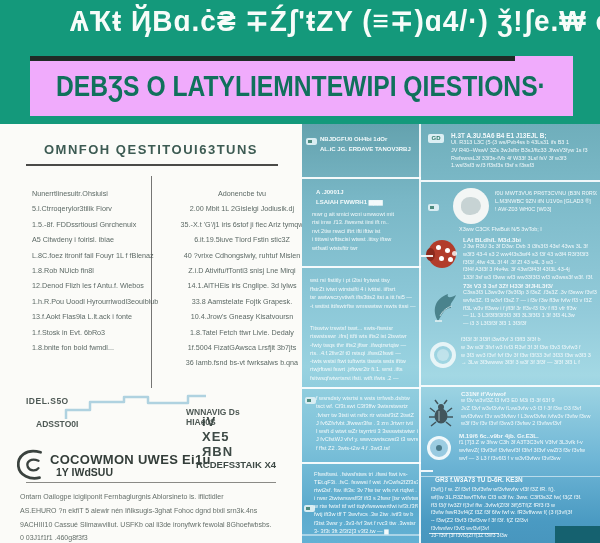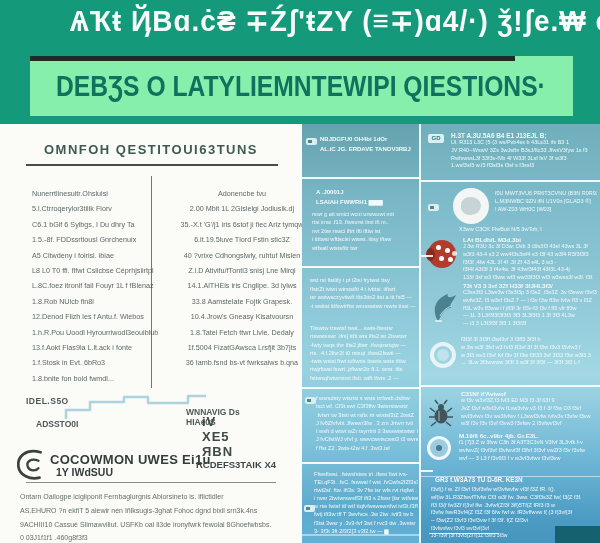--- a/index.html
+++ b/index.html
@@ -2,21 +2,21 @@
 <html><head>
 <meta charset="utf-8">
 <style>
   html,body{margin:0;padding:0;background:#e8e8e8;}
   .page{position:relative;width:600px;height:543px;background:#14997B;overflow:hidden;
         font-family:"Liberation Sans",sans-serif;}
   
   .hdr-glyphs{position:absolute;left:70px;top:3px;width:525px;font-size:28px;font-weight:700;
         color:#F7FCF9;letter-spacing:1px;white-space:nowrap;transform:scaleY(1.08);transform-origin:0 0;}
   
-  .title-band{position:absolute;left:30px;top:56px;width:543px;height:60px;background:#86efac;}
+  .title-band{position:absolute;left:30px;top:56px;width:543px;height:60px;background:#f0abfc;}
   .title-topbar{position:absolute;left:0;top:0;width:485px;height:5px;background:#1F2B26;}
   .title-text{position:absolute;left:26px;top:14px;font-size:29px;font-weight:700;color:#10715C;
         white-space:nowrap;transform:scaleX(.85);transform-origin:0 0;letter-spacing:0;}
   
   .left-panel{position:absolute;left:0;top:124px;width:302px;height:419px;background:#FBFBF8;}
   .mid-col{position:absolute;left:302px;top:124px;width:119px;height:419px;color:#F4FAFB;
         background:linear-gradient(180deg,#64A2AE 0%,#79B7C6 18%,#8AC6D6 40%,#98D2E0 58%,#7EC2DA 76%,#5BAACD 92%,#63B1D4 100%);}
   .right-col{position:absolute;left:421px;top:124px;width:179px;height:419px;color:#F2F9FB;
         background:linear-gradient(180deg,#6FAEBB 0%,#7FBCCB 20%,#93CBDA 45%,#A3D8E4 60%,#6FB6D6 80%,#4A9AC2 95%,#4896BE 100%);}
   .vdivider{position:absolute;left:419px;top:124px;width:2px;height:419px;background:rgba(255,255,255,.88);}
@@ -109,24 +109,22 @@
     <div class="title-text">DEBƷS O LATYLIEMNTEWIPI QIESTIONS·</div>
   </div>
 
   <div class="left-panel">
     <div class="lp-heading">OMNFOH QESTITOUI63TUNS</div>
     <div class="lp-hr1"></div>
 
     <ul class="lp-col lp-col1">
         <li class="lp-item">Nunerrtlinesuitr.Ohsiuisi</li>
         <li class="lp-item">5.l.Ctrroqerylor3tilik Fiorv</li>
-        <li class="lp-item">C6.1 bGif 6 Sylbgs, I Du dhry Ta</li>
         <li class="lp-item">1.5.-8f. FDDssrtiousl Gnrchenuix</li>
         <li class="lp-item">A5 Citwdeny i foirisl. ibiae</li>
-        <li class="lp-item">L8 L0 T0 ffl. fifwt Cslicbse Céprhjsiirtpl</li>
         <li class="lp-item">L.8C.foez itronif fail Fouyr 1L f fBlenaz</li>
         <li class="lp-item">1.8.Rob NUicb fin8l</li>
         <li class="lp-item">12.Denod Flizh les f Antu.f. Wiebos</li>
         <li class="lp-item">1.h.R.Pou Uoodl Hyrourriwodl3eouiblub</li>
         <li class="lp-item">13.f.Aokt Flas9la L.lt.ack i fonte</li>
         <li class="lp-item">1.f.Stosk in Evt. 6bRo3</li>
         <li class="lp-item">1.8.bnite fon bold fwmdl...</li>
       </ul>
     <div class="lp-coldiv"></div>
     <ul class="lp-col lp-col2">

